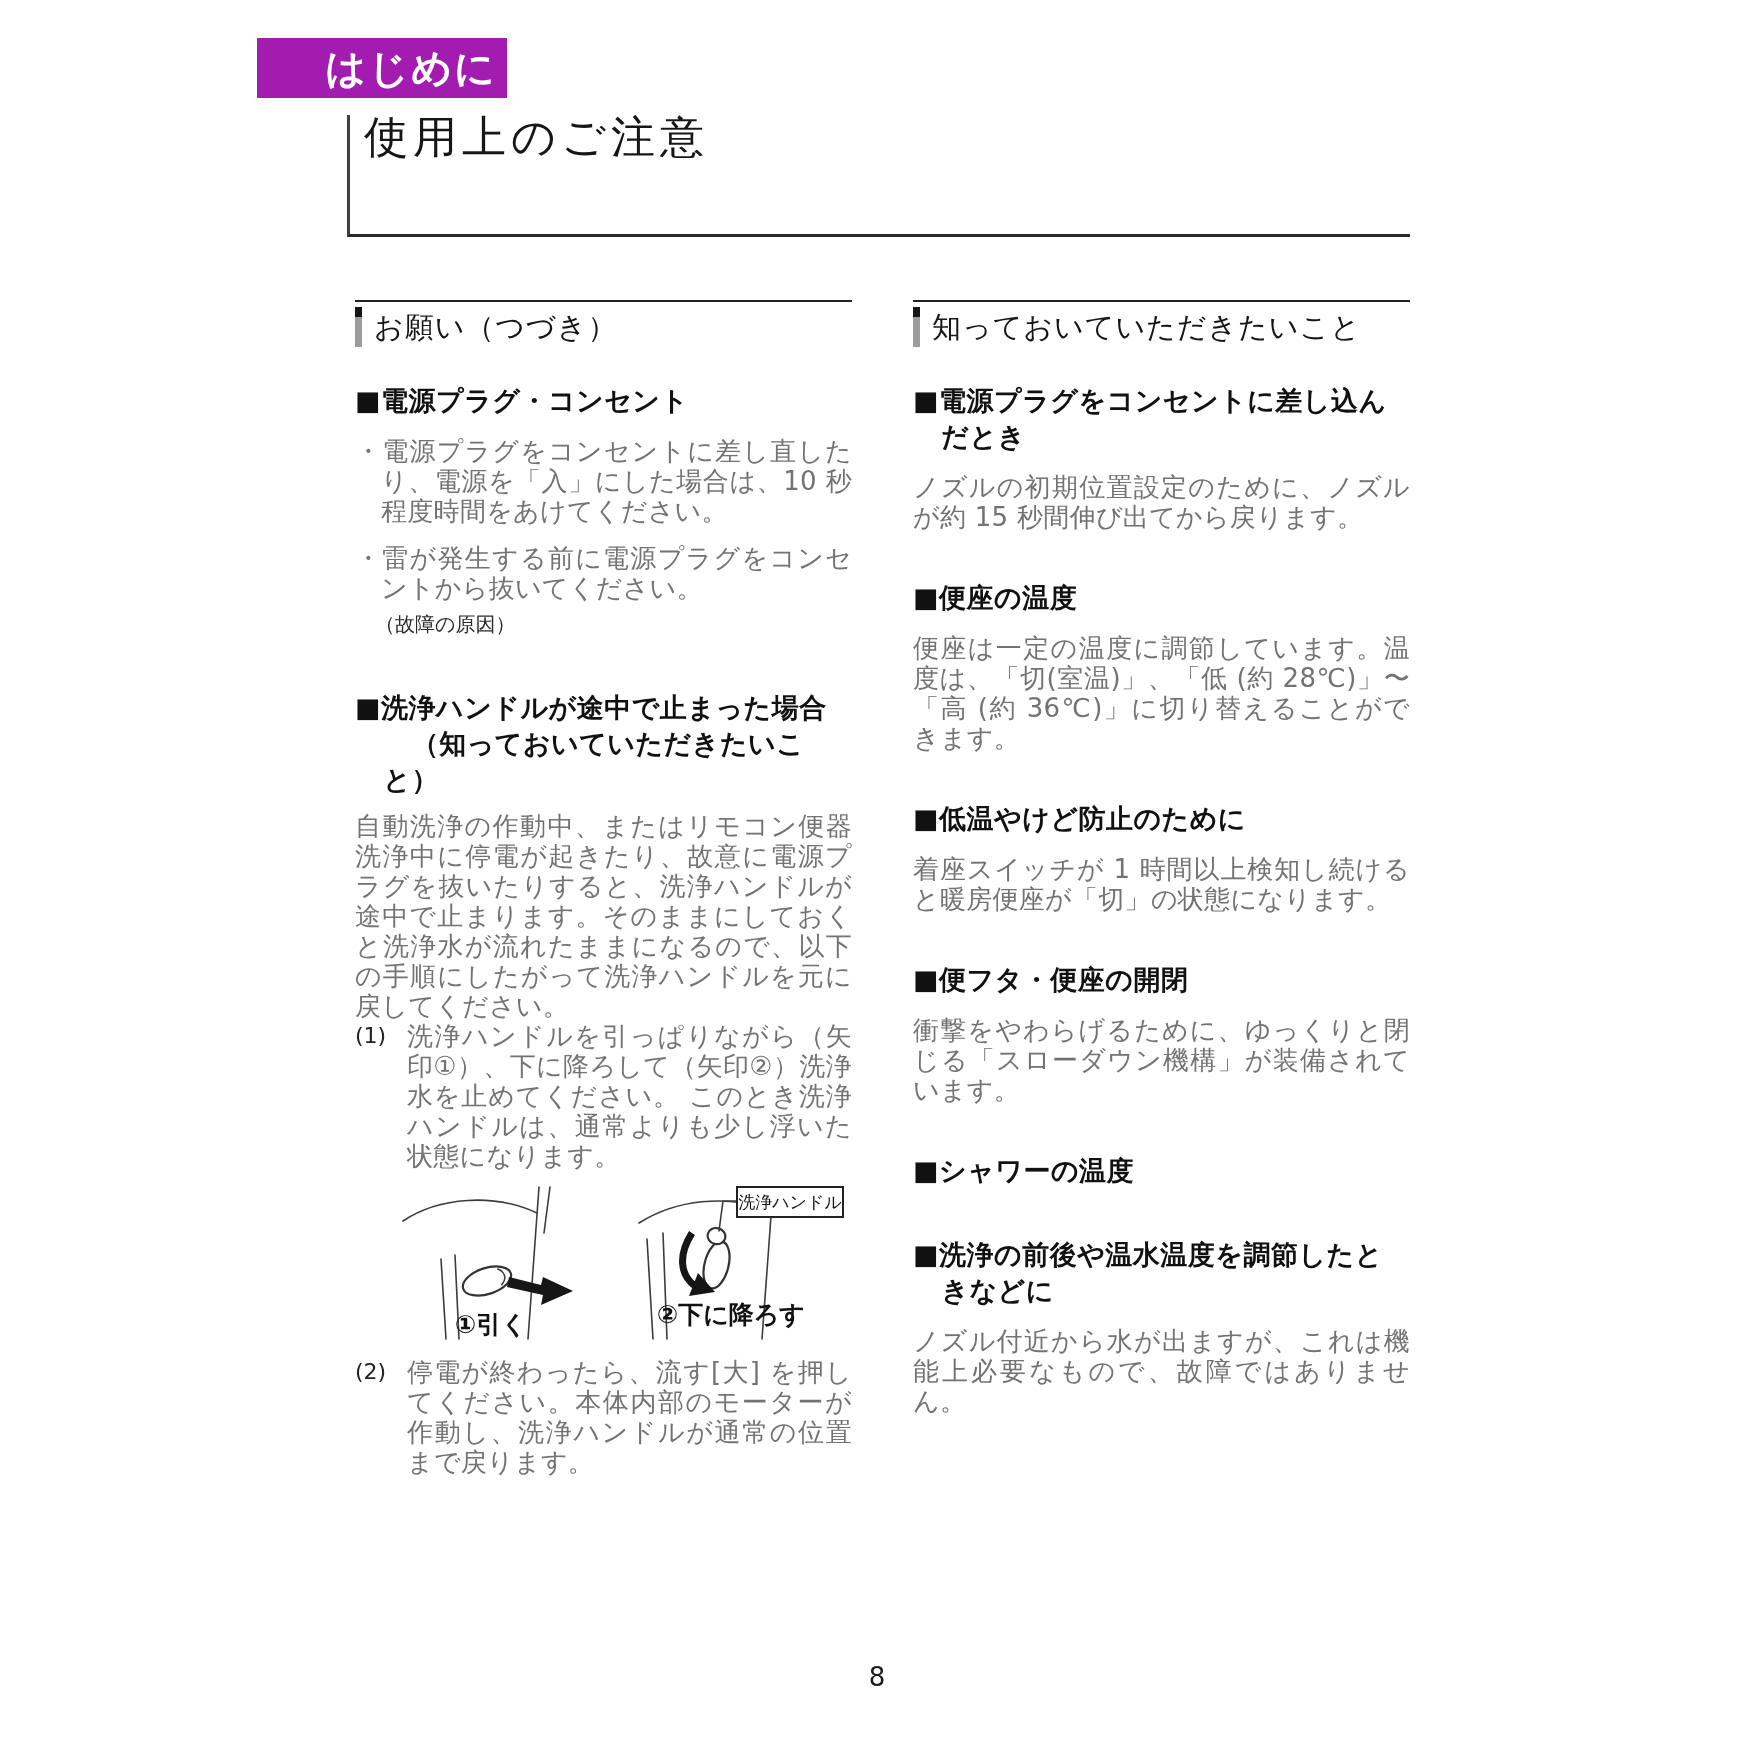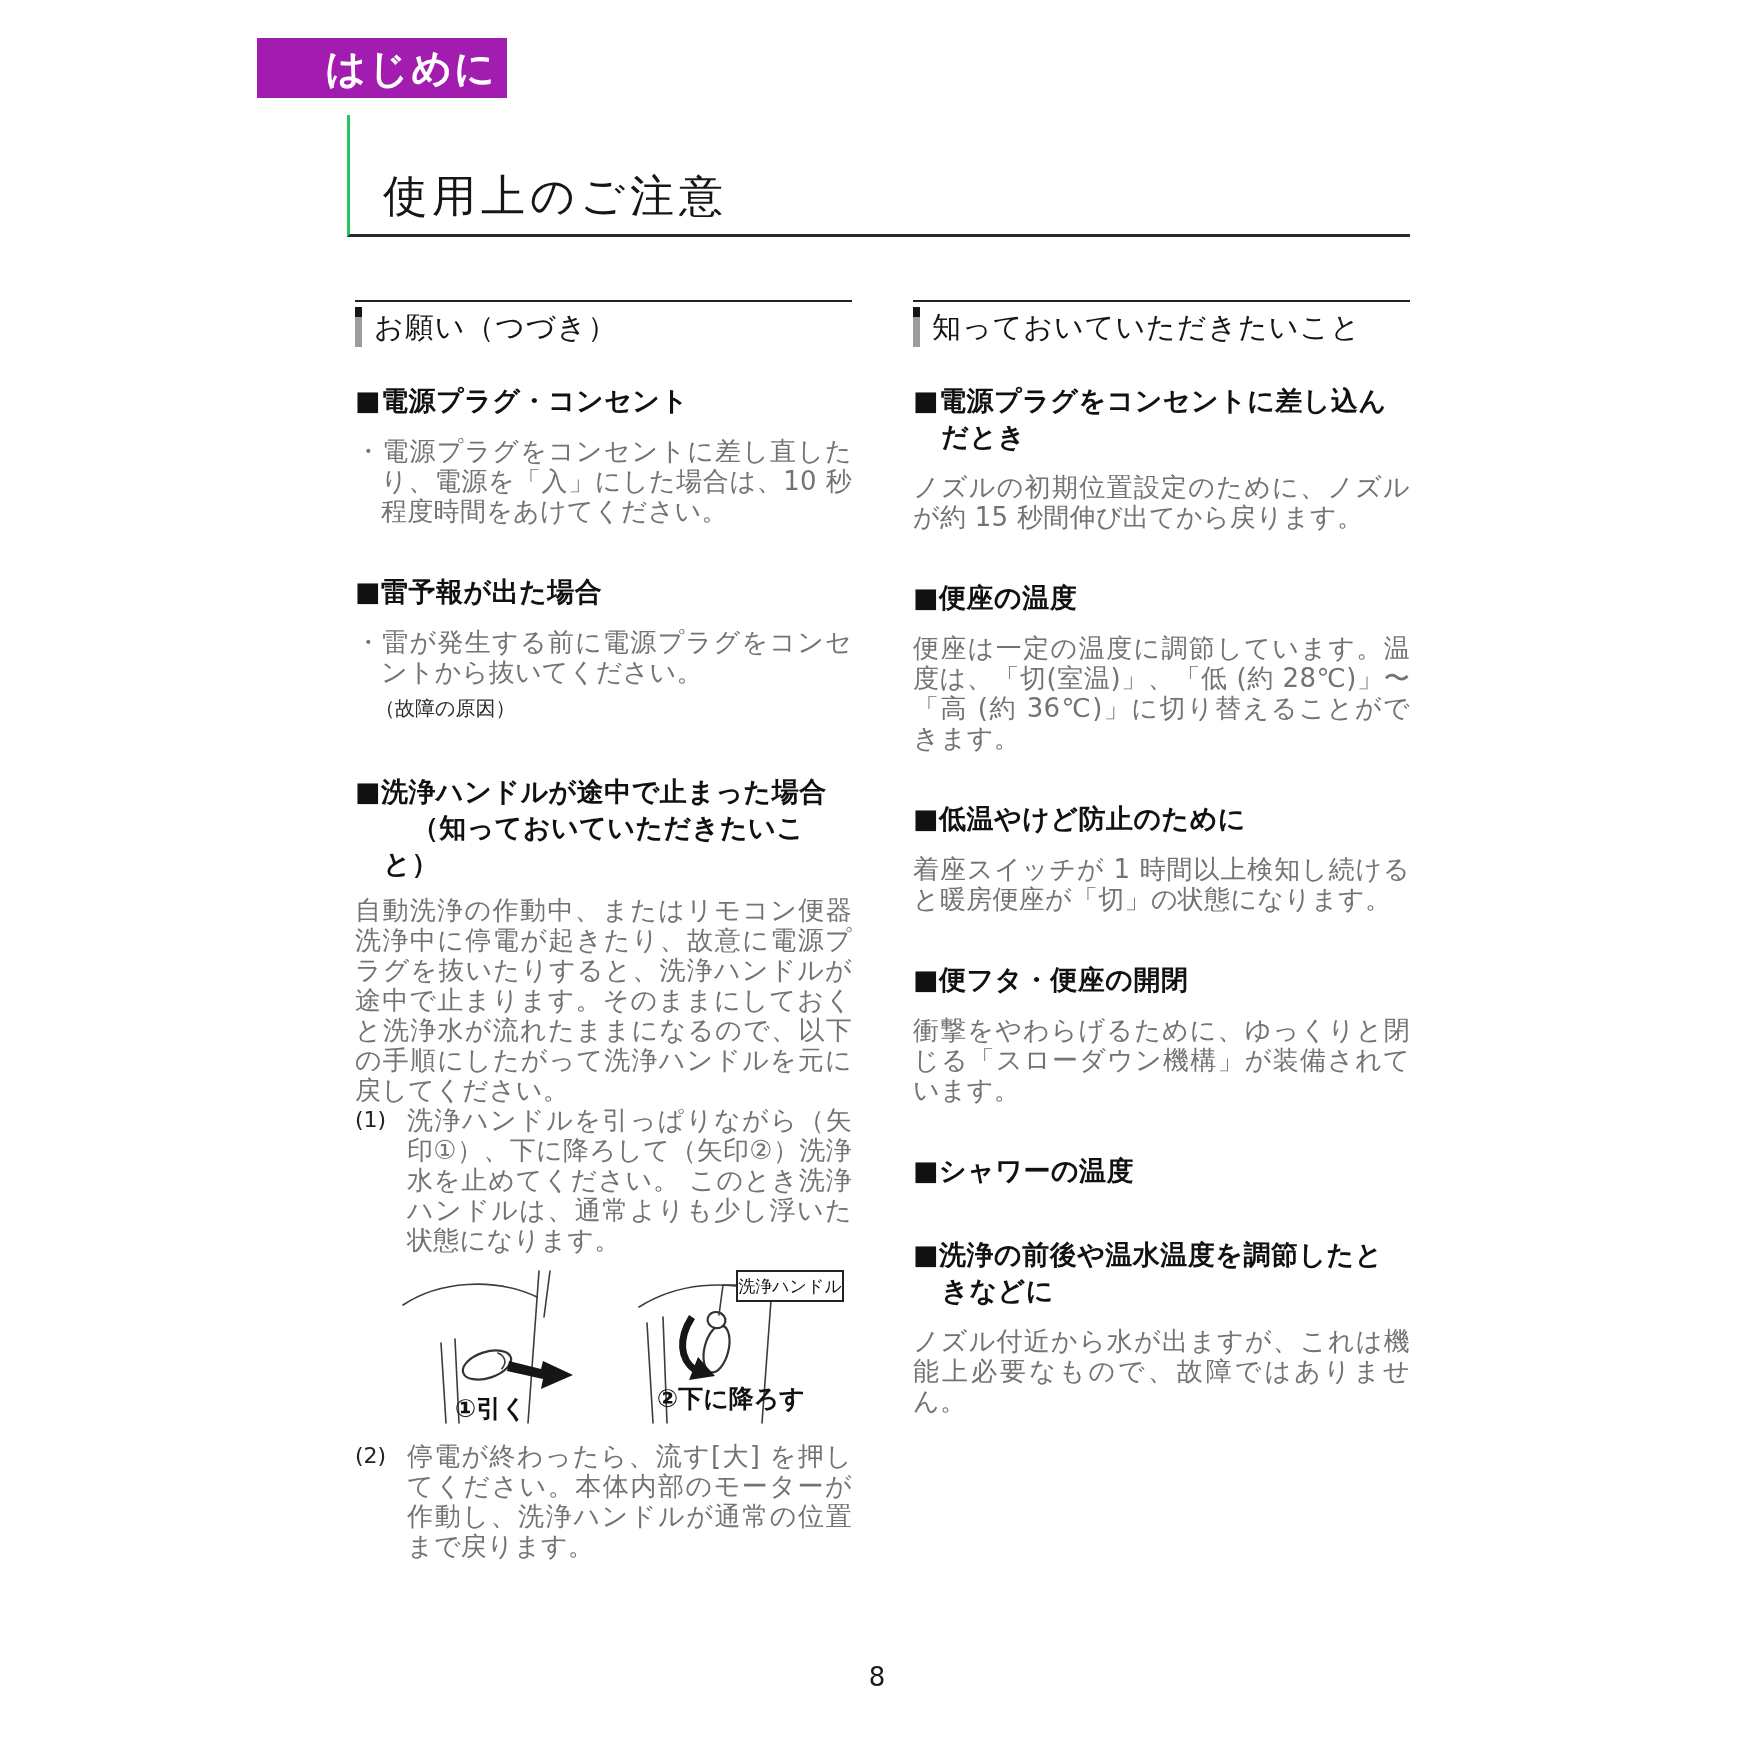--- a/index.html
+++ b/index.html
@@ -36,26 +36,25 @@
     box-sizing: border-box;
   }
 
   
   .title-block {
     position: absolute;
     left: 347px;
     top: 115px;
     width: 1063px;
     height: 122px;
-    border-left: 3px solid #22c55e;
+    border-left: 3px solid #404040;
     border-bottom: 3px solid #2a2a2a;
     box-sizing: border-box;
     display: flex;
-    align-items: flex-end;
-    padding-left: 19px;
+    align-items: flex-start;
   }
   .page-title {
     font-size: 44px;
     font-weight: 500;
     letter-spacing: 5px;
     color: #161616;
     padding: 0 0 16px 14px;
     line-height: 1;
   }
 
@@ -175,21 +174,20 @@
   <div class="col col-left">
 
     <div class="col-header">
       <span class="bar"></span>
       <span class="hdr-text">お願い（つづき）</span>
     </div>
 
     <div class="sec-title mt-md">■電源プラグ・コンセント</div>
     <div class="body-text bullet mt-sm">・電源プラグをコンセントに差し直したり、電源を「入」にした場合は、10 秒程度時間をあけてください。</div>
 
-    <div class="sec-title mt-lg">■雷予報が出た場合</div>
     <div class="body-text bullet mt-sm">・雷が発生する前に電源プラグをコンセントから抜いてください。</div>
     <div class="note mt-xs">（故障の原因）</div>
 
     <div class="sec-title mt-xl">
       <span>■洗浄ハンドルが途中で止まった場合</span><br>
       <span class="t2">（知っておいていただきたいこと）</span>
     </div>
     <div class="body-text mt-body">自動洗浄の作動中、またはリモコン便器洗浄中に停電が起きたり、故意に電源プラグを抜いたりすると、洗浄ハンドルが途中で止まります。そのままにしておくと洗浄水が流れたままになるので、以下の手順にしたがって洗浄ハンドルを元に戻してください。</div>
 
     <div class="step">

